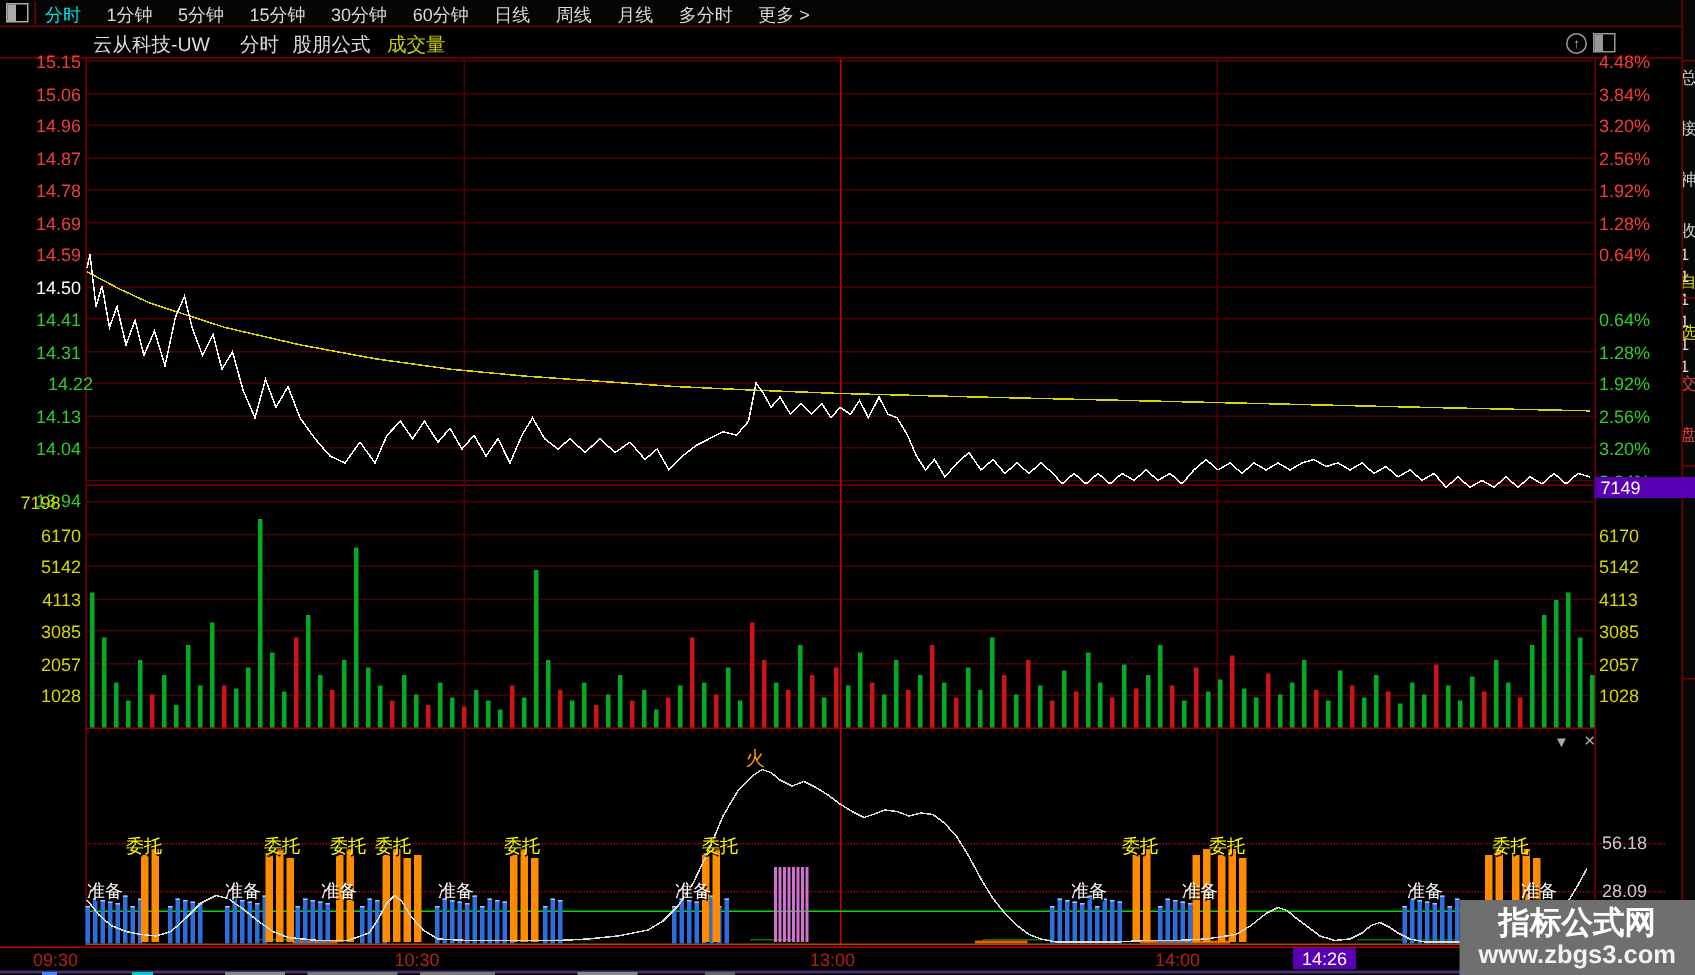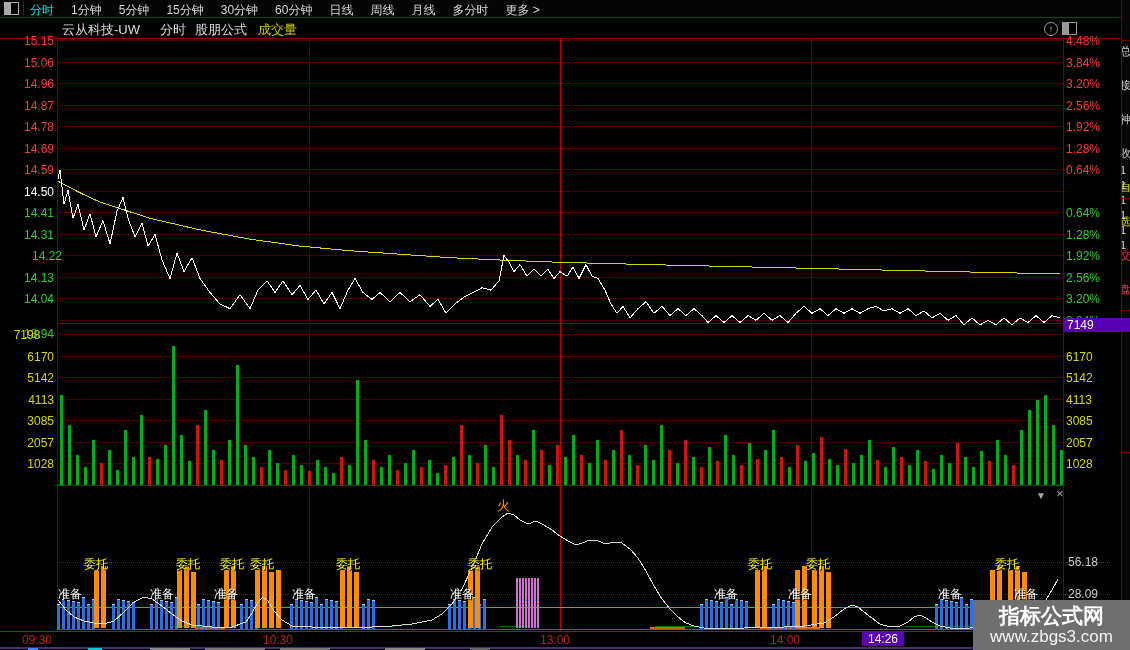--- a/index.html
+++ b/index.html
@@ -17,21 +17,21 @@
   
   #titlerow{position:absolute;left:0;top:18px;width:1130px;height:20px;}
   #titlerow .t{position:absolute;top:3px;font-size:13px;color:#dcdcdc;white-space:nowrap;}
   .circicon{position:absolute;width:12px;height:12px;border:1px solid #999;border-radius:50%;color:#bbb;
             font-size:9px;line-height:12px;text-align:center;top:4px;}
   .boxicon{position:absolute;width:13px;height:11px;border:1px solid #999;background:linear-gradient(90deg,#999 0 45%,#000 45%);top:4px;}
   line, polyline{shape-rendering:crispEdges;}
   #watermark{position:absolute;left:973px;top:600px;width:157px;height:50px;background:#6f6f6f;z-index:60;
              display:flex;flex-direction:column;align-items:center;justify-content:center;}
   #watermark .w1{font-size:21px;font-weight:bold;color:#fff;line-height:23px;}
-  #watermark .w2{font-size:17px;color:#f2f2f2;line-height:19px;}
+  #watermark .w2{font-size:17px;color:#f2f2f2;line-height:19px;font-weight:bold;}
   #indhdr{position:absolute;left:58px;top:488px;height:14px;display:flex;gap:9px;font-size:12px;line-height:13px;white-space:nowrap;}
   .chip{white-space:nowrap;}
   #rightstrip{position:absolute;left:1122px;top:0;width:8px;height:650px;background:#070707;overflow:hidden;}
 </style>
 </head>
 <body>
 
 <div id="stage">
 
   <div id="toolbar">

